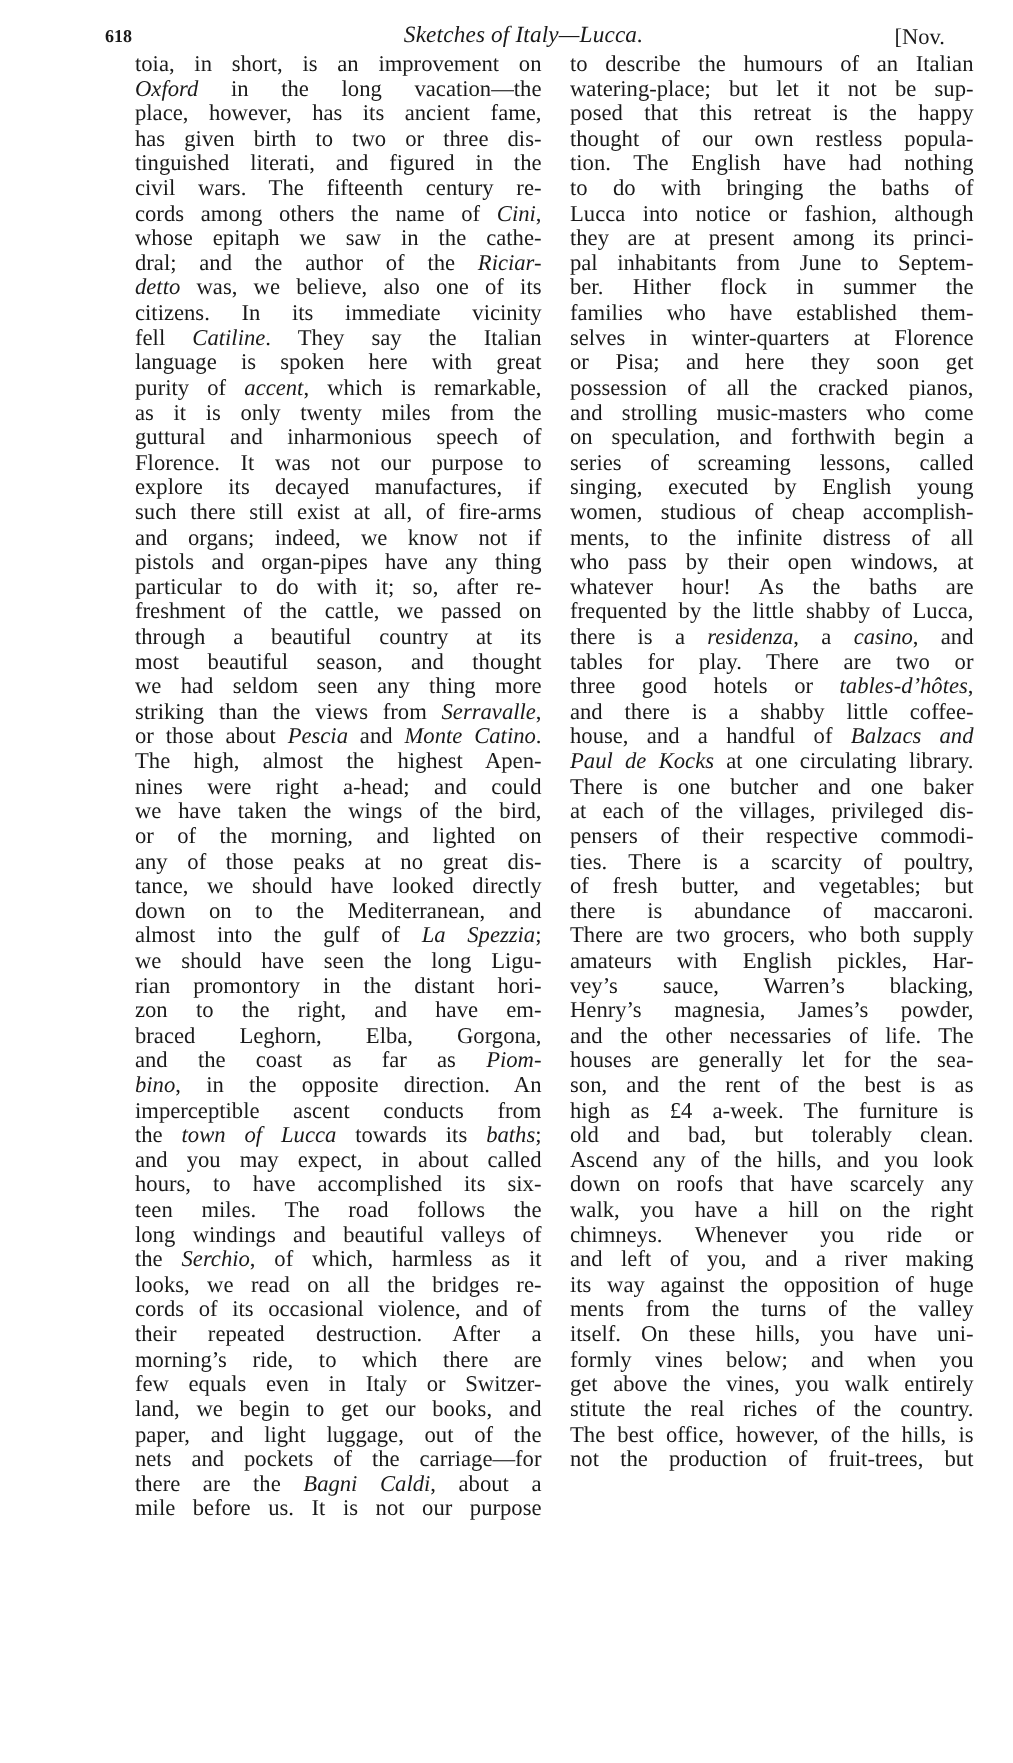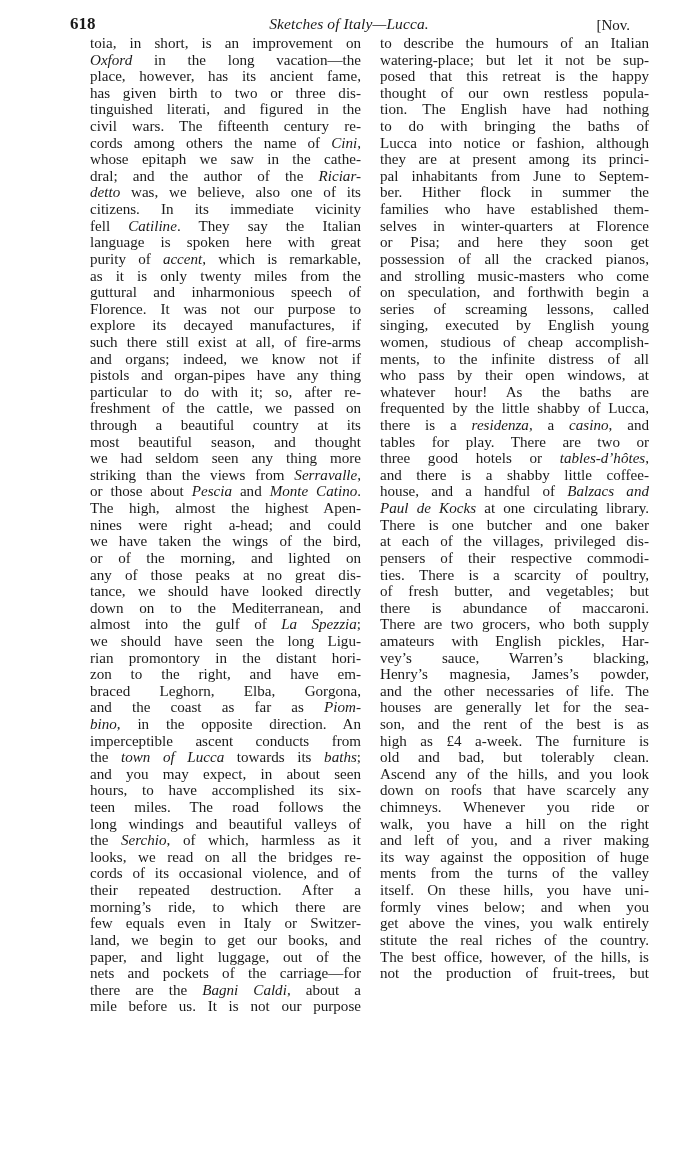--- a/index.html
+++ b/index.html
@@ -22,21 +22,21 @@
       width: 558px;
       height: 20px;
       font-size: 16px;
       line-height: 20px;
     }
     .page-number {
       position: absolute;
       left: 0;
       top: 0;
       font-weight: bold;
-      font-size: 17px;
+      font-size: 12px;
     }
     .running-title {
       position: absolute;
       left: 0;
       right: 0;
       text-align: center;
       font-style: italic;
       font-size: 15.5px;
       letter-spacing: 0.1px;
     }
@@ -115,21 +115,21 @@
     <span class="line">down on to the Mediterranean, and</span>
     <span class="line">almost into the gulf of <i>La Spezzia</i>;</span>
     <span class="line">we should have seen the long Ligu-</span>
     <span class="line">rian promontory in the distant hori-</span>
     <span class="line">zon to the right, and have em-</span>
     <span class="line">braced Leghorn, Elba, Gorgona,</span>
     <span class="line">and the coast as far as <i>Piom-</i></span>
     <span class="line"><i>bino</i>, in the opposite direction. An</span>
     <span class="line">imperceptible ascent conducts from</span>
     <span class="line">the <i>town of Lucca</i> towards its <i>baths</i>;</span>
-    <span class="line">and you may expect, in about seen</span>
+    <span class="line">and you may expect, in about called</span>
     <span class="line">hours, to have accomplished its six-</span>
     <span class="line">teen miles. The road follows the</span>
     <span class="line">long windings and beautiful valleys of</span>
     <span class="line">the <i>Serchio</i>, of which, harmless as it</span>
     <span class="line">looks, we read on all the bridges re-</span>
     <span class="line">cords of its occasional violence, and of</span>
     <span class="line">their repeated destruction. After a</span>
     <span class="line">morning’s ride, to which there are</span>
     <span class="line">few equals even in Italy or Switzer-</span>
     <span class="line">land, we begin to get our books, and</span>
@@ -178,22 +178,22 @@
     <span class="line">amateurs with English pickles, Har-</span>
     <span class="line">vey’s sauce, Warren’s blacking,</span>
     <span class="line">Henry’s magnesia, James’s powder,</span>
     <span class="line">and the other necessaries of life. The</span>
     <span class="line">houses are generally let for the sea-</span>
     <span class="line">son, and the rent of the best is as</span>
     <span class="line">high as £4 a-week. The furniture is</span>
     <span class="line">old and bad, but tolerably clean.</span>
     <span class="line">Ascend any of the hills, and you look</span>
     <span class="line">down on roofs that have scarcely any</span>
+    <span class="line">walk, you have a hill on the right</span>
     <span class="line">chimneys. Whenever you ride or</span>
-    <span class="line">walk, you have a hill on the right</span>
     <span class="line">and left of you, and a river making</span>
     <span class="line">its way against the opposition of huge</span>
     <span class="line">ments from the turns of the valley</span>
     <span class="line">itself. On these hills, you have uni-</span>
     <span class="line">formly vines below; and when you</span>
     <span class="line">get above the vines, you walk entirely</span>
     <span class="line">stitute the real riches of the country.</span>
     <span class="line">The best office, however, of the hills, is</span>
     <span class="line last">not the production of fruit-trees, but</span>
   </div>

